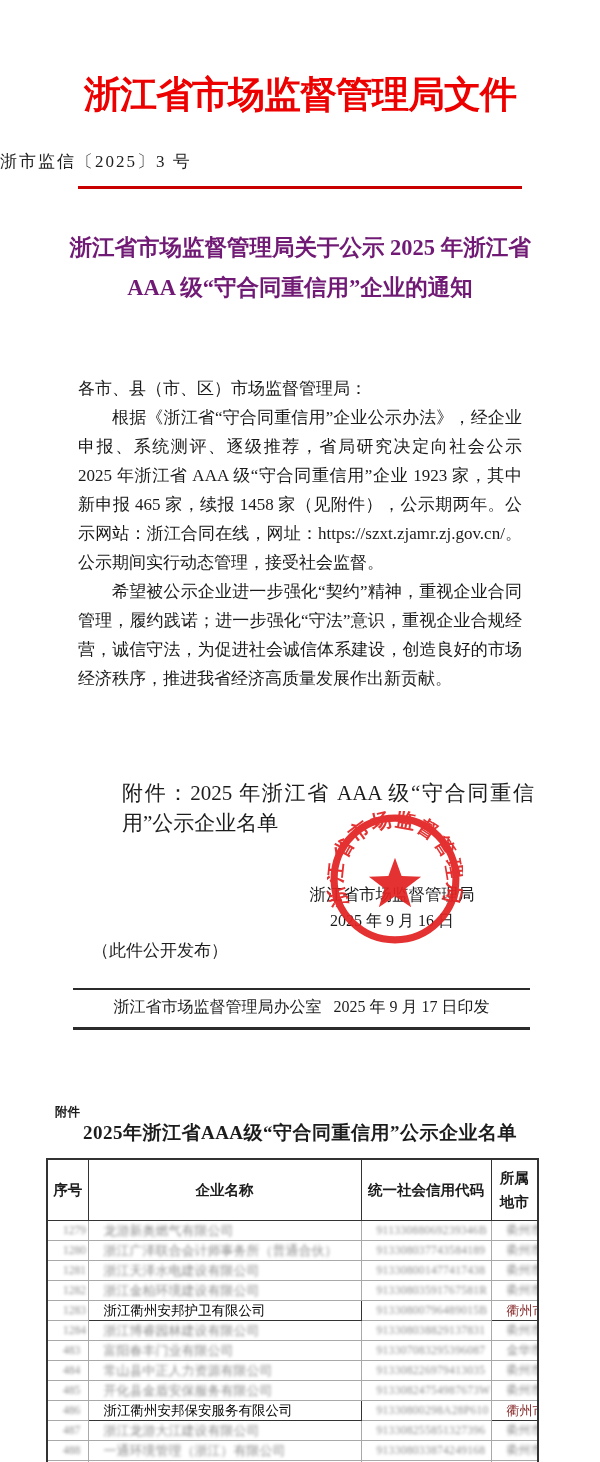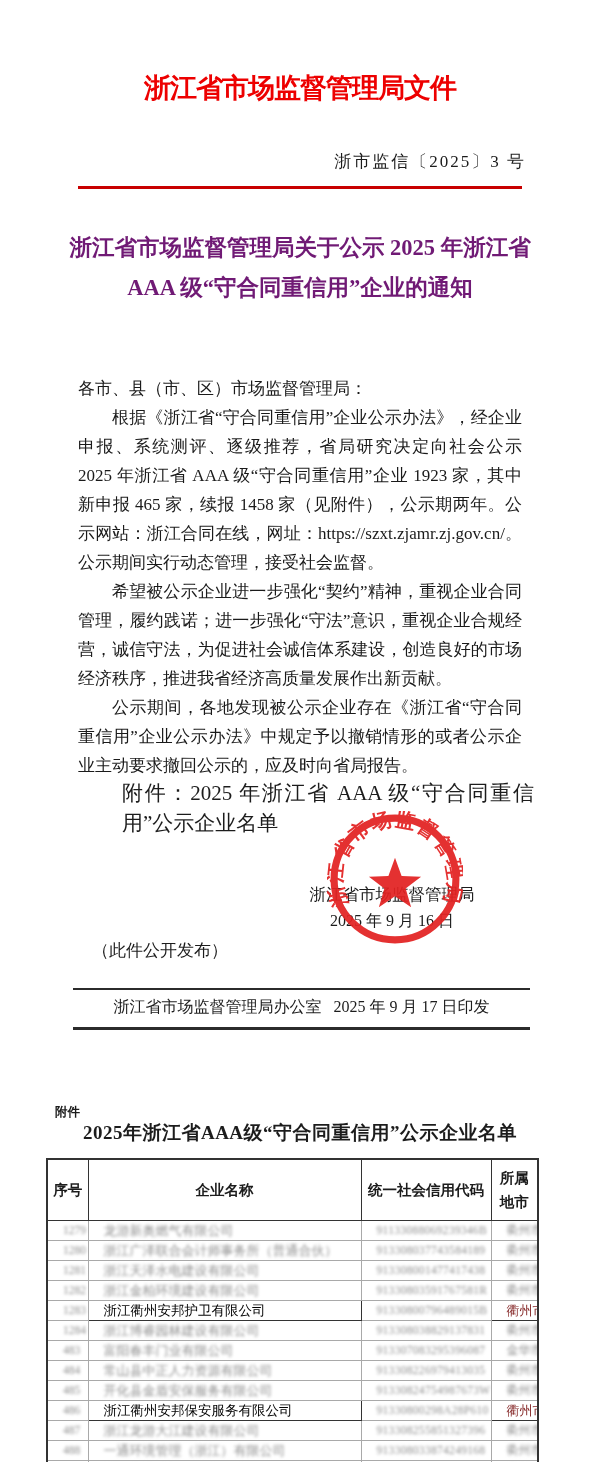--- a/index.html
+++ b/index.html
@@ -1,22 +1,22 @@
 <!DOCTYPE html>
 <html><head>
 <meta charset="utf-8">
 <style>
   html,body{margin:0;padding:0;background:#fff;}
   .page{
     position:relative;width:600px;height:1462px;overflow:hidden;background:#ffffff;
     font-family:"Liberation Serif","DejaVu Serif",serif;color:#1c1c1c;
   }
   .org-title{position:absolute;top:70px;left:0;width:600px;text-align:center;
-    font-size:27px;font-weight:bold;color:#ed0000;letter-spacing:-1px;white-space:nowrap;}
-  .doc-no{position:absolute;top:150px;left:10px;width:516px;text-align:right;font-size:17px;letter-spacing:2px;}
+    font-size:37px;font-weight:bold;color:#ed0000;letter-spacing:-1px;white-space:nowrap;}
+  .doc-no{position:absolute;top:150px;left:0;width:516px;text-align:left;font-size:17px;letter-spacing:2px;}
   .red-rule{position:absolute;top:186px;left:78px;width:444px;height:3px;background:#c80000;}
   .doc-title{position:absolute;top:228px;left:30px;width:540px;text-align:center;
     font-size:22.5px;font-weight:bold;line-height:40px;color:#701a75;}
   .body-text{position:absolute;top:330px;left:78px;width:444px;font-size:17px;line-height:29px;
     text-align:justify;color:#1a1a1a;margin-top:44px;}
   .body-text p{margin:0;}
   .body-text p.ind{text-indent:2em;}
   .attach-note{position:absolute;top:778px;left:122px;width:412px;font-size:21px;line-height:30px;text-align:justify;}
   .seal{position:absolute;top:811px;left:327px;width:136px;height:136px;color:#e32222;opacity:.93;z-index:3;}
   .sign-org{position:absolute;top:884px;left:292px;width:200px;text-align:center;font-size:16.5px;z-index:1;}
@@ -56,21 +56,20 @@
 
   <div class="doc-title">
     <div>浙江省市场监督管理局关于公示 2025 年浙江省</div>
     <div>AAA 级“守合同重信用”企业的通知</div>
   </div>
 
   <div class="body-text">
     <p>各市、县（市、区）市场监督管理局：</p>
     <p class="ind">根据《浙江省“守合同重信用”企业公示办法》，经企业申报、系统测评、逐级推荐，省局研究决定向社会公示 2025 年浙江省 AAA 级“守合同重信用”企业 1923 家，其中新申报 465 家，续报 1458 家（见附件），公示期两年。公示网站：浙江合同在线，网址：https://szxt.zjamr.zj.gov.cn/。公示期间实行动态管理，接受社会监督。</p>
     <p class="ind">希望被公示企业进一步强化“契约”精神，重视企业合同管理，履约践诺；进一步强化“守法”意识，重视企业合规经营，诚信守法，为促进社会诚信体系建设，创造良好的市场经济秩序，推进我省经济高质量发展作出新贡献。</p>
-    <p class="ind">公示期间，各地发现被公示企业存在《浙江省“守合同重信用”企业公示办法》中规定予以撤销情形的或者公示企业主动要求撤回公示的，应及时向省局报告。</p>
   </div>
 
   <div class="attach-note">附件：2025 年浙江省 AAA 级“守合同重信用”公示企业名单</div>
 
   <svg class="seal" viewBox="0 0 134 134" xmlns="http://www.w3.org/2000/svg">
     <circle cx="67" cy="67" r="60" fill="none" stroke="currentColor" stroke-width="7"></circle>
     <path id="sealArc" d="M 23,95 A 52.2,52.2 0 1 1 111,95" fill="none"></path>
     <polygon points="67,46 73.5,64.1 92.7,64.7 77.5,76.4 82.9,94.8 67,84 51.1,94.8 56.5,76.4 41.3,64.7 60.5,64.1" fill="currentColor"></polygon>
     <text font-size="19.5" font-weight="bold" fill="currentColor">
       <textPath href="#sealArc" startOffset="4" textLength="212">浙江省市场监督管理局</textPath>

